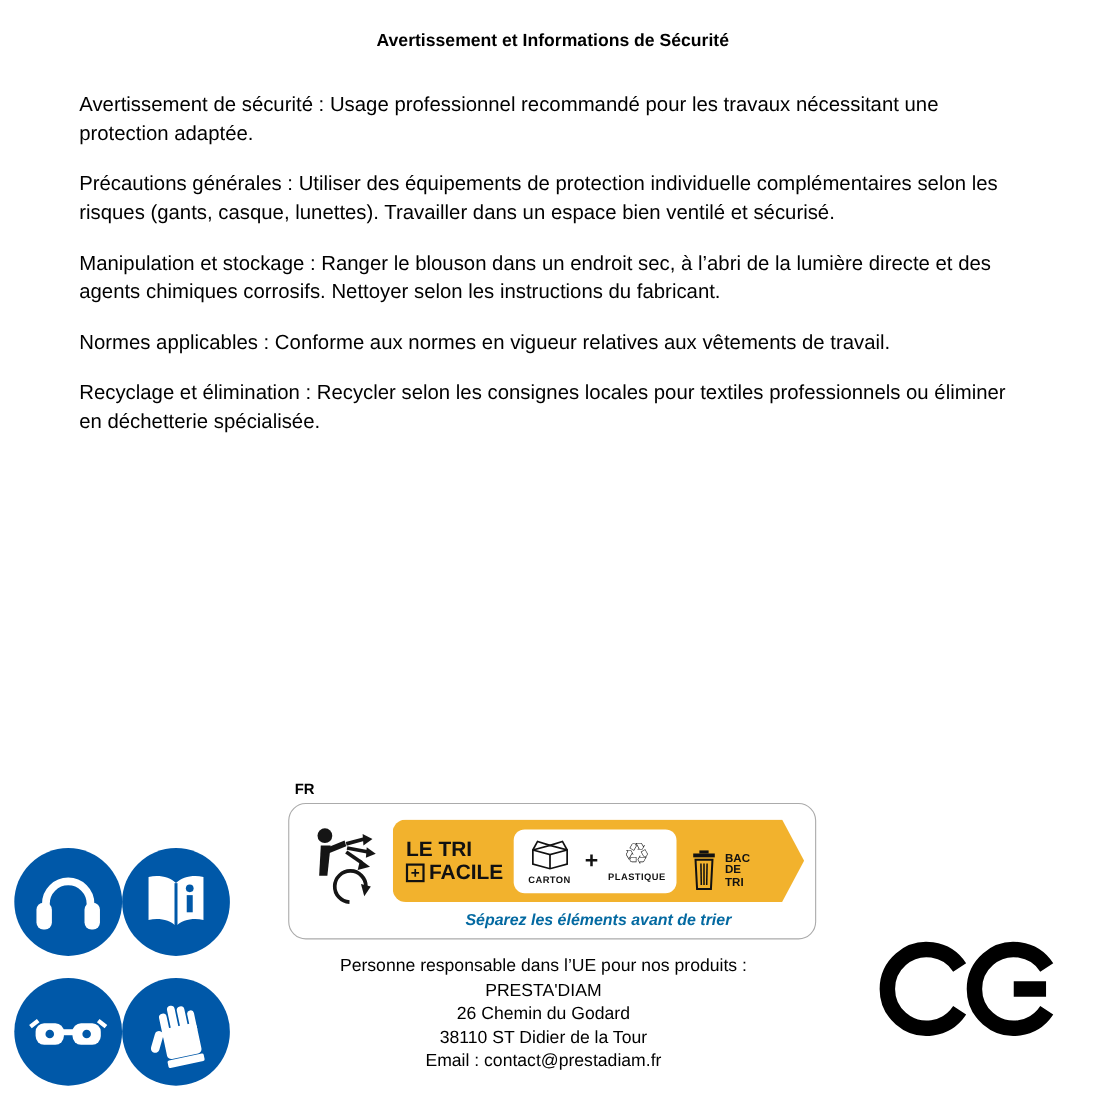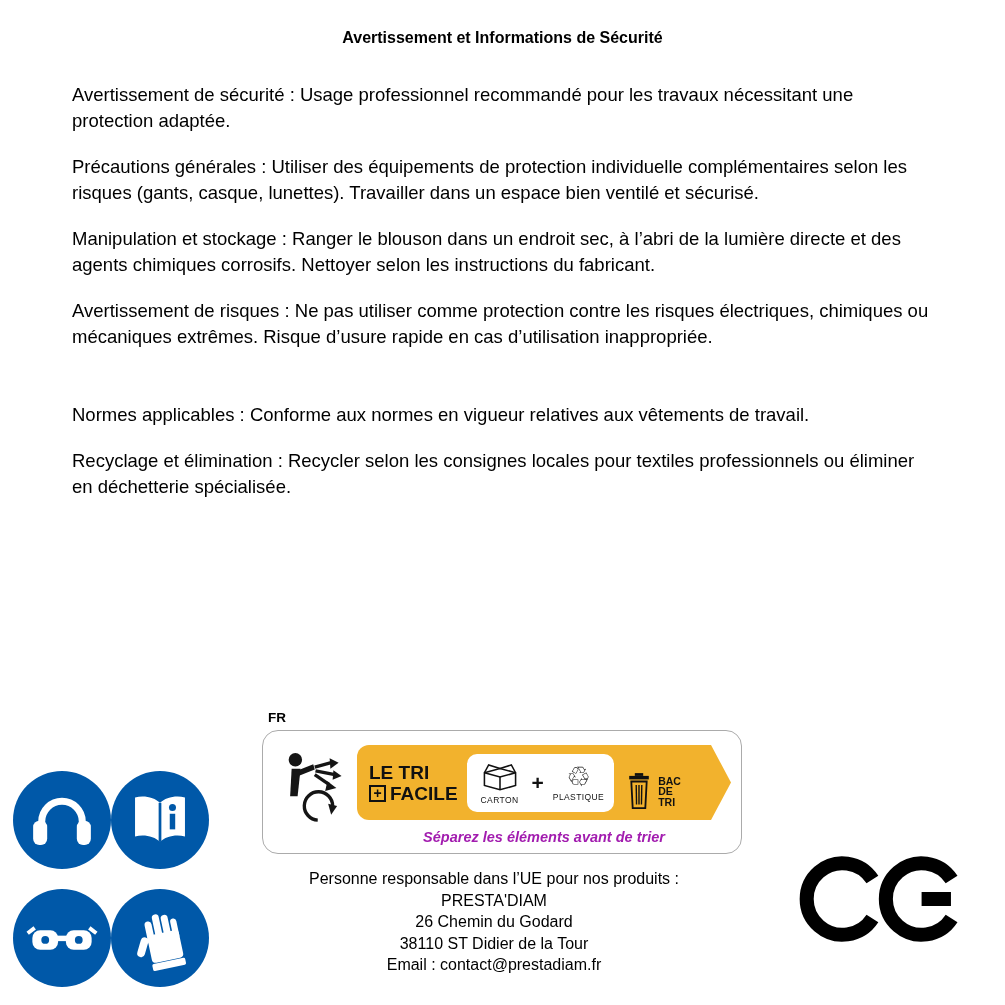--- a/index.html
+++ b/index.html
@@ -56,29 +56,29 @@
   .letri-row2 { display:flex; align-items:center; gap:4px; }
   .plusbox {
     display:inline-flex; width:17px; height:17px; border:2.5px solid #111;
     align-items:center; justify-content:center; font-size:14px; font-weight:800; line-height:1;
   }
   .materials {
     background:#fff; border-radius:10px; height:58px;
     display:flex; align-items:center; justify-content:center; padding:0 10px; gap:6px;
   }
   .material { display:flex; flex-direction:column; align-items:center; gap:1px; }
-  .material .mat-label { font-size:8.5px; font-weight:normal; letter-spacing:0.4px; color:#111; }
+  .material .mat-label { font-size:8.5px; font-weight:bold; letter-spacing:0.4px; color:#111; }
   .mat-plus { font-size:21px; font-weight:800; margin:0 3px; color:#111; }
   .recycle-glyph { font-size:27px; line-height:28px; color:#111; font-family:"DejaVu Sans", sans-serif; }
   .binblock { display:flex; align-items:center; gap:5px; margin-left:2px;margin-top:18px; }
   .binblock svg { width:28px; height:42px; display:block; }
   .bin-lines { display:flex; flex-direction:column; font-size:10.5px; font-weight:800; line-height:10.5px; color:#111; }
   .caption {
     position:absolute; left:94px; top:98px; width:374px; text-align:center;
-    font-style:italic; font-weight:bold; font-size:14.5px; color:#a21caf;
+    font-style:italic; font-weight:bold; font-size:14.5px; color:#0369a1;
   }
 
   
   .address {
     position:absolute; left:224px; top:868px; width:540px;
     text-align:center; font-size:16px; font-weight:normal; line-height:21.5px;
   }
 
   
   .ce { position:absolute; left:799px; top:851px; width:166px; height:96px; }
@@ -88,21 +88,20 @@
 <body>
 
 <div class="page">
 
   <h1 class="title">Avertissement et Informations de Sécurité</h1>
 
   <div class="body-text">
     <p>Avertissement de sécurité : Usage professionnel recommandé pour les travaux nécessitant une protection adaptée.</p>
     <p>Précautions générales : Utiliser des équipements de protection individuelle complémentaires selon les risques (gants, casque, lunettes). Travailler dans un espace bien ventilé et sécurisé.</p>
     <p>Manipulation et stockage : Ranger le blouson dans un endroit sec, à l’abri de la lumière directe et des agents chimiques corrosifs. Nettoyer selon les instructions du fabricant.</p>
-    <p class="big-gap">Avertissement de risques : Ne pas utiliser comme protection contre les risques électriques, chimiques ou mécaniques extrêmes. Risque d’usure rapide en cas d’utilisation inappropriée.</p>
     <p>Normes applicables : Conforme aux normes en vigueur relatives aux vêtements de travail.</p>
     <p>Recyclage et élimination : Recycler selon les consignes locales pour textiles professionnels ou éliminer en déchetterie spécialisée.</p>
   </div>
 
   <div class="ppe-grid">
     <div class="ppe">
       <svg viewBox="0 0 100 100">
         <path d="M24 64 L24 52 A26 26 0 0 1 76 52 L76 64" fill="none" stroke="#fff" stroke-width="9"></path>
         <rect x="13" y="51" width="18" height="31" rx="8" fill="#fff"></rect>
         <rect x="69" y="51" width="18" height="31" rx="8" fill="#fff"></rect>

